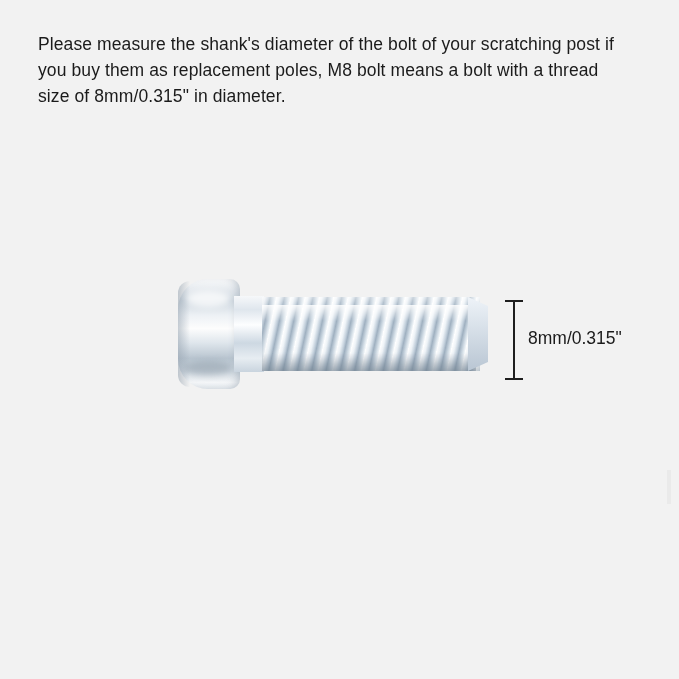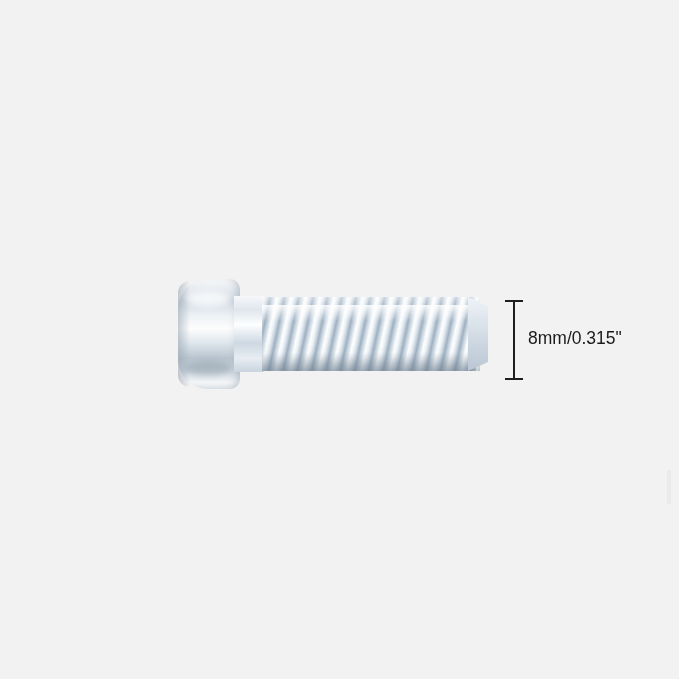--- a/index.html
+++ b/index.html
@@ -211,20 +211,21 @@
     width: 4px;
     height: 34px;
     background: #eaeaea;
   }
 </style>
 </head>
 <body>
 
 <div id="product-image">
 
+  <div id="instruction-text">Please measure the shank's diameter of the bolt of your scratching post if you buy them as replacement poles, M8 bolt means a bolt with a thread size of 8mm/0.315" in diameter.</div>
 
   <div id="bolt-assembly">
     <div id="bolt-head"></div>
     <div id="bolt-head-left-edge"></div>
     <div id="bolt-head-highlight"></div>
     <div id="bolt-head-shadow"></div>
     <div id="bolt-shank"></div>
     <div id="bolt-thread"></div>
     <div id="bolt-thread-sheen"></div>
     <div id="bolt-thread-under"></div>

